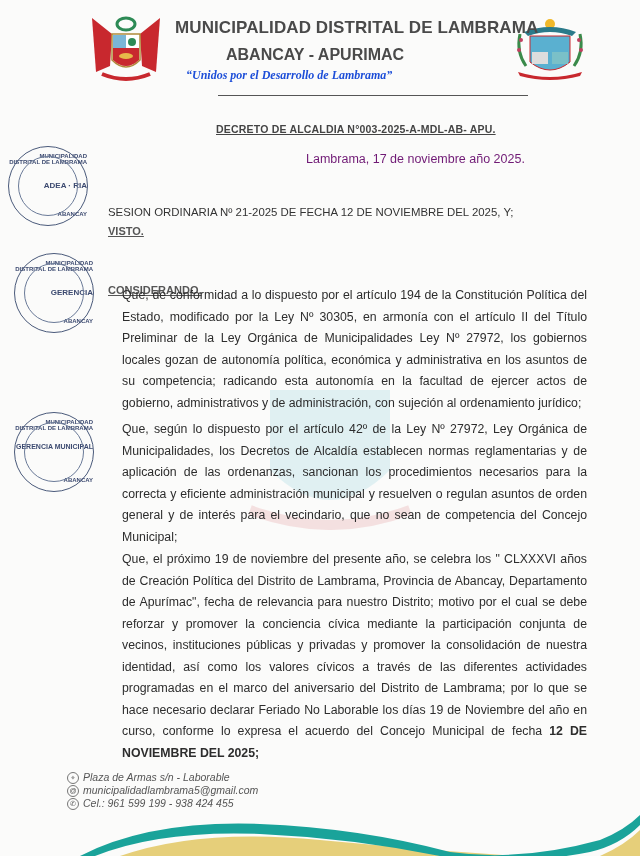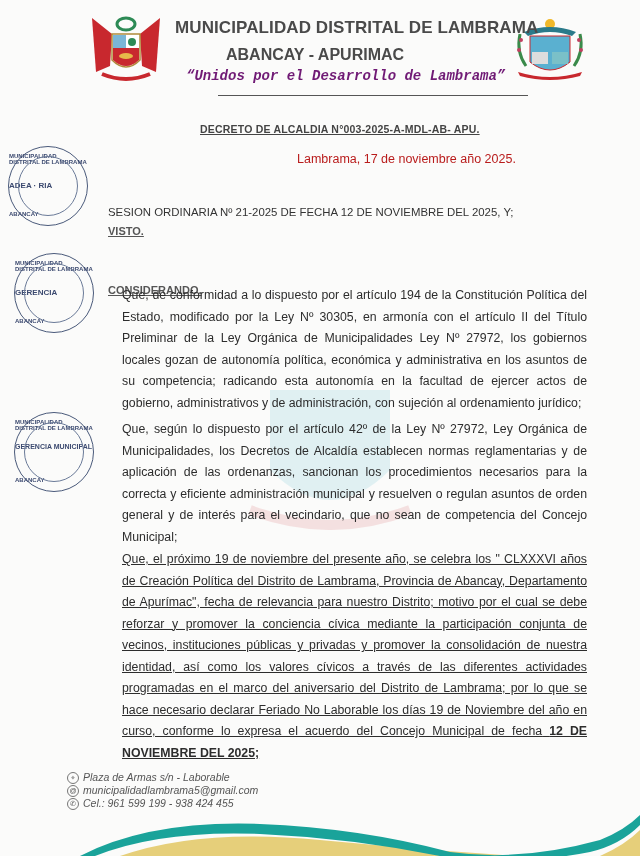--- a/index.html
+++ b/index.html
@@ -1,31 +1,31 @@
 <!DOCTYPE html>
 <html><head>
 <meta charset="utf-8">
 <style>
   html, body { margin: 0; padding: 0; }
   body { width: 640px; height: 856px; background: #fbfbfa; position: relative; overflow: hidden; font-family: "Liberation Sans", sans-serif; color: #2b2b2b; }
   .abs { position: absolute; }
   .header-title { left: 175px; top: 18px; font-size: 17px; font-weight: bold; color: #4a4a4a; letter-spacing: 0.1px; white-space: nowrap; }
   .header-sub { left: 226px; top: 46px; font-size: 16px; font-weight: bold; color: #4a4a4a; white-space: nowrap; }
-  .header-slogan { left: 186px; top: 68px; font-family: Liberation Mono, monospace; font-style: italic; font-size: 14px; color: #701a75; white-space: nowrap; font-weight: bold; }
+  .header-slogan { left: 186px; top: 68px; font-family: Liberation Serif, serif; font-style: italic; font-size: 12px; color: #1d4ed8; white-space: nowrap; font-weight: bold; }
   .header-rule { left: 218px; top: 95px; width: 310px; height: 0; border-top: 1.5px solid #555; }
-  .decree { left: 200px; top: 123px; font-size: 10.5px; font-weight: bold; color: #444; text-decoration: underline; white-space: nowrap; letter-spacing: 0.2px; }
-  .date { left: 297px; top: 152px; font-size: 12.5px; color: #b91c1c; white-space: nowrap; }
+  .decree { left: 216px; top: 123px; font-size: 10.5px; font-weight: bold; color: #444; text-decoration: underline; white-space: nowrap; letter-spacing: 0.2px; }
+  .date { left: 306px; top: 152px; font-size: 12.5px; color: #701a75; white-space: nowrap; }
   .section-h { font-size: 11px; font-weight: bold; text-decoration: underline; color: #555; margin-top: 45px; }
   .line1 { left: 108px; top: 206px; font-size: 11.4px; white-space: nowrap; color: #333; text-align: right; }
   .para { left: 122px; width: 465px; font-size: 12.3px; line-height: 21.5px; text-align: justify; color: #2d2d2d; margin-top: 23px; }
   .footer { left: 67px; font-style: italic; font-size: 10.5px; color: #555; white-space: nowrap; }
   .footer .ic { display: inline-block; width: 10px; height: 10px; border: 1px solid #777; border-radius: 50%; font-size: 7px; line-height: 10px; text-align: center; margin-right: 4px; font-style: normal; vertical-align: middle; }
   .seal { width: 80px; height: 80px; border-radius: 50%; border: 1.5px solid #4a5a7a; box-sizing: border-box; }
   .seal::after { content: ""; position: absolute; left: 9px; top: 9px; right: 9px; bottom: 9px; border-radius: 50%; border: 1px solid #6a7a98; }
-  .seal-txt { position: absolute; width: 100%; text-align: left; font-size: 8px; color: #3c4a70; font-weight: bold; }
+  .seal-txt { position: absolute; width: 100%; text-align: right; font-size: 8px; color: #3c4a70; font-weight: bold; }
 </style>
 </head>
 <body>
 
 <div class="abs" style="left:88px; top:12px; width:76px; height:72px;">
   <svg width="76" height="72" viewBox="0 0 76 72">
     <path d="M4 6 L24 22 L22 54 L8 60 Z" fill="#c8282e"></path>
     <path d="M72 6 L52 22 L54 54 L68 60 Z" fill="#c8282e"></path>
     <ellipse cx="38" cy="12" rx="9" ry="6" fill="none" stroke="#2d8a55" stroke-width="3"></ellipse>
     <path d="M24 22 H52 V48 Q38 62 24 48 Z" fill="#fff" stroke="#b08a3a" stroke-width="1.5"></path>
@@ -70,21 +70,21 @@
 <div class="abs decree">DECRETO DE ALCALDIA N°003-2025-A-MDL-AB- APU.</div>
 <div class="abs date">Lambrama, 17   de noviembre año 2025.</div>
 
 <div class="abs section-h" style="left:108px; top:180px;">VISTO.</div>
 <div class="abs line1">SESION ORDINARIA Nº 21-2025 DE FECHA 12 DE NOVIEMBRE DEL 2025, Y;</div>
 
 <div class="abs section-h" style="left:108px; top:239px;">CONSIDERANDO.</div>
 
 <div class="abs para" style="top:262px;">Que, de conformidad a lo dispuesto por el artículo 194 de la Constitución Política del Estado, modificado por la Ley Nº 30305, en armonía con el artículo II del Título Preliminar de la Ley Orgánica de Municipalidades Ley Nº 27972, los gobiernos locales gozan de autonomía política, económica y administrativa en los asuntos de su competencia; radicando esta autonomía en la facultad de ejercer actos de gobierno, administrativos y de administración, con sujeción al ordenamiento jurídico;</div>
 <div class="abs para" style="top:396px;">Que, según lo dispuesto por el artículo 42º de la Ley Nº 27972, Ley Orgánica de Municipalidades, los Decretos de Alcaldía establecen normas reglamentarias y de aplicación de las ordenanzas, sancionan los procedimientos necesarios para la correcta y eficiente administración municipal y resuelven o regulan asuntos de orden general y de interés para el vecindario, que no sean de competencia del Concejo Municipal;</div>
-<div class="abs para" style="top:526px;text-decoration:underline;">
+<div class="abs para" style="top:526px;">
   <span>Que, el próximo  19 de noviembre  del presente año, se celebra los " CLXXXVI  años de Creación Política del Distrito de Lambrama, Provincia de Abancay, Departamento de Apurímac", fecha de relevancia para nuestro Distrito; motivo por el cual se debe reforzar y promover la conciencia cívica mediante la participación conjunta de vecinos,  instituciones públicas y privadas y promover la consolidación de nuestra identidad, así como los valores cívicos a través de las diferentes actividades programadas en el marco del aniversario del Distrito  de Lambrama; por lo que se hace necesario declarar Feriado No Laborable los días 19 de Noviembre del año en curso, conforme lo expresa el acuerdo  del Concejo  Municipal  de  fecha</span>
   <b>12 DE NOVIEMBRE DEL 2025;</b>
 </div>
 
 <div class="abs seal" style="left:8px; top:146px;">
   <div class="seal-txt" style="top:6px; font-size:6px;">MUNICIPALIDAD DISTRITAL DE LAMBRAMA</div>
   <div class="seal-txt" style="top:34px;">ADEA · RIA</div>
   <div class="seal-txt" style="top:64px; font-size:6px;">ABANCAY</div>
 </div>
 <div class="abs seal" style="left:14px; top:253px;">

